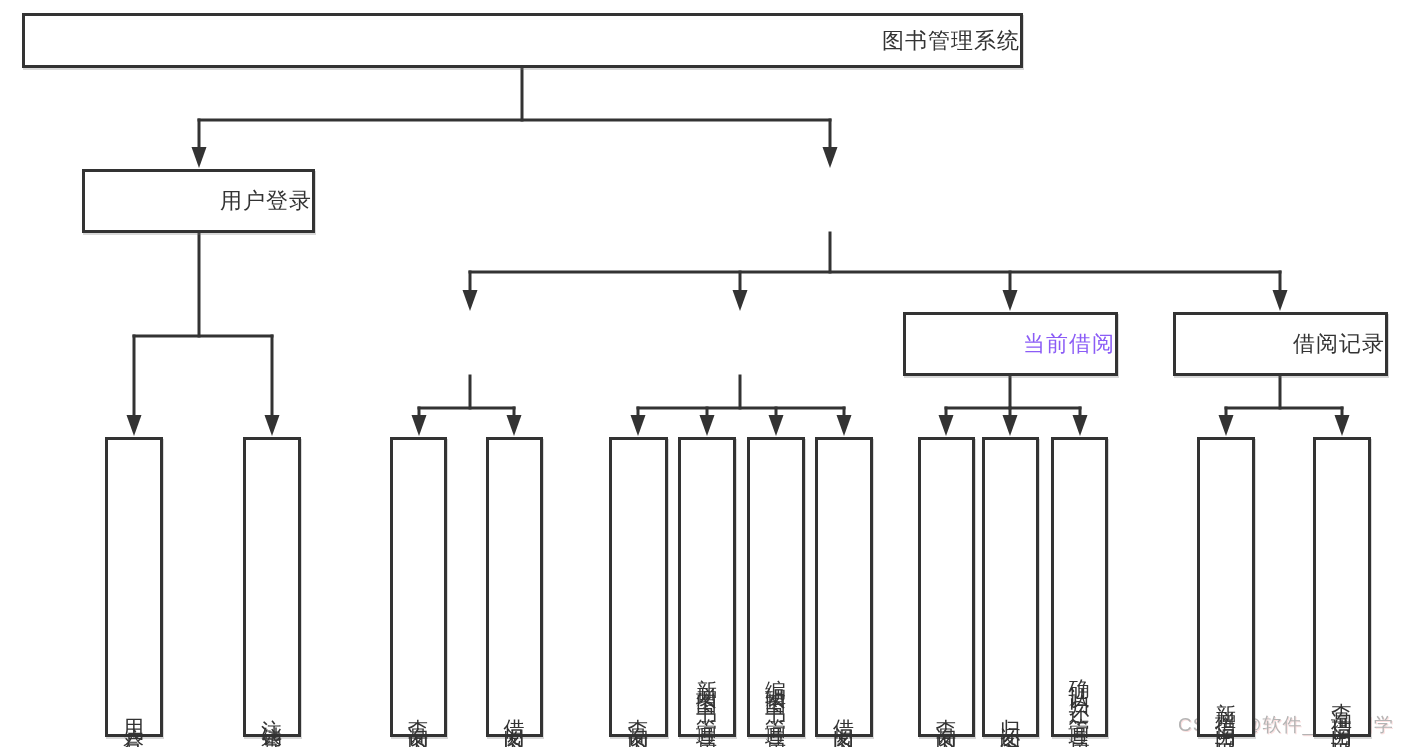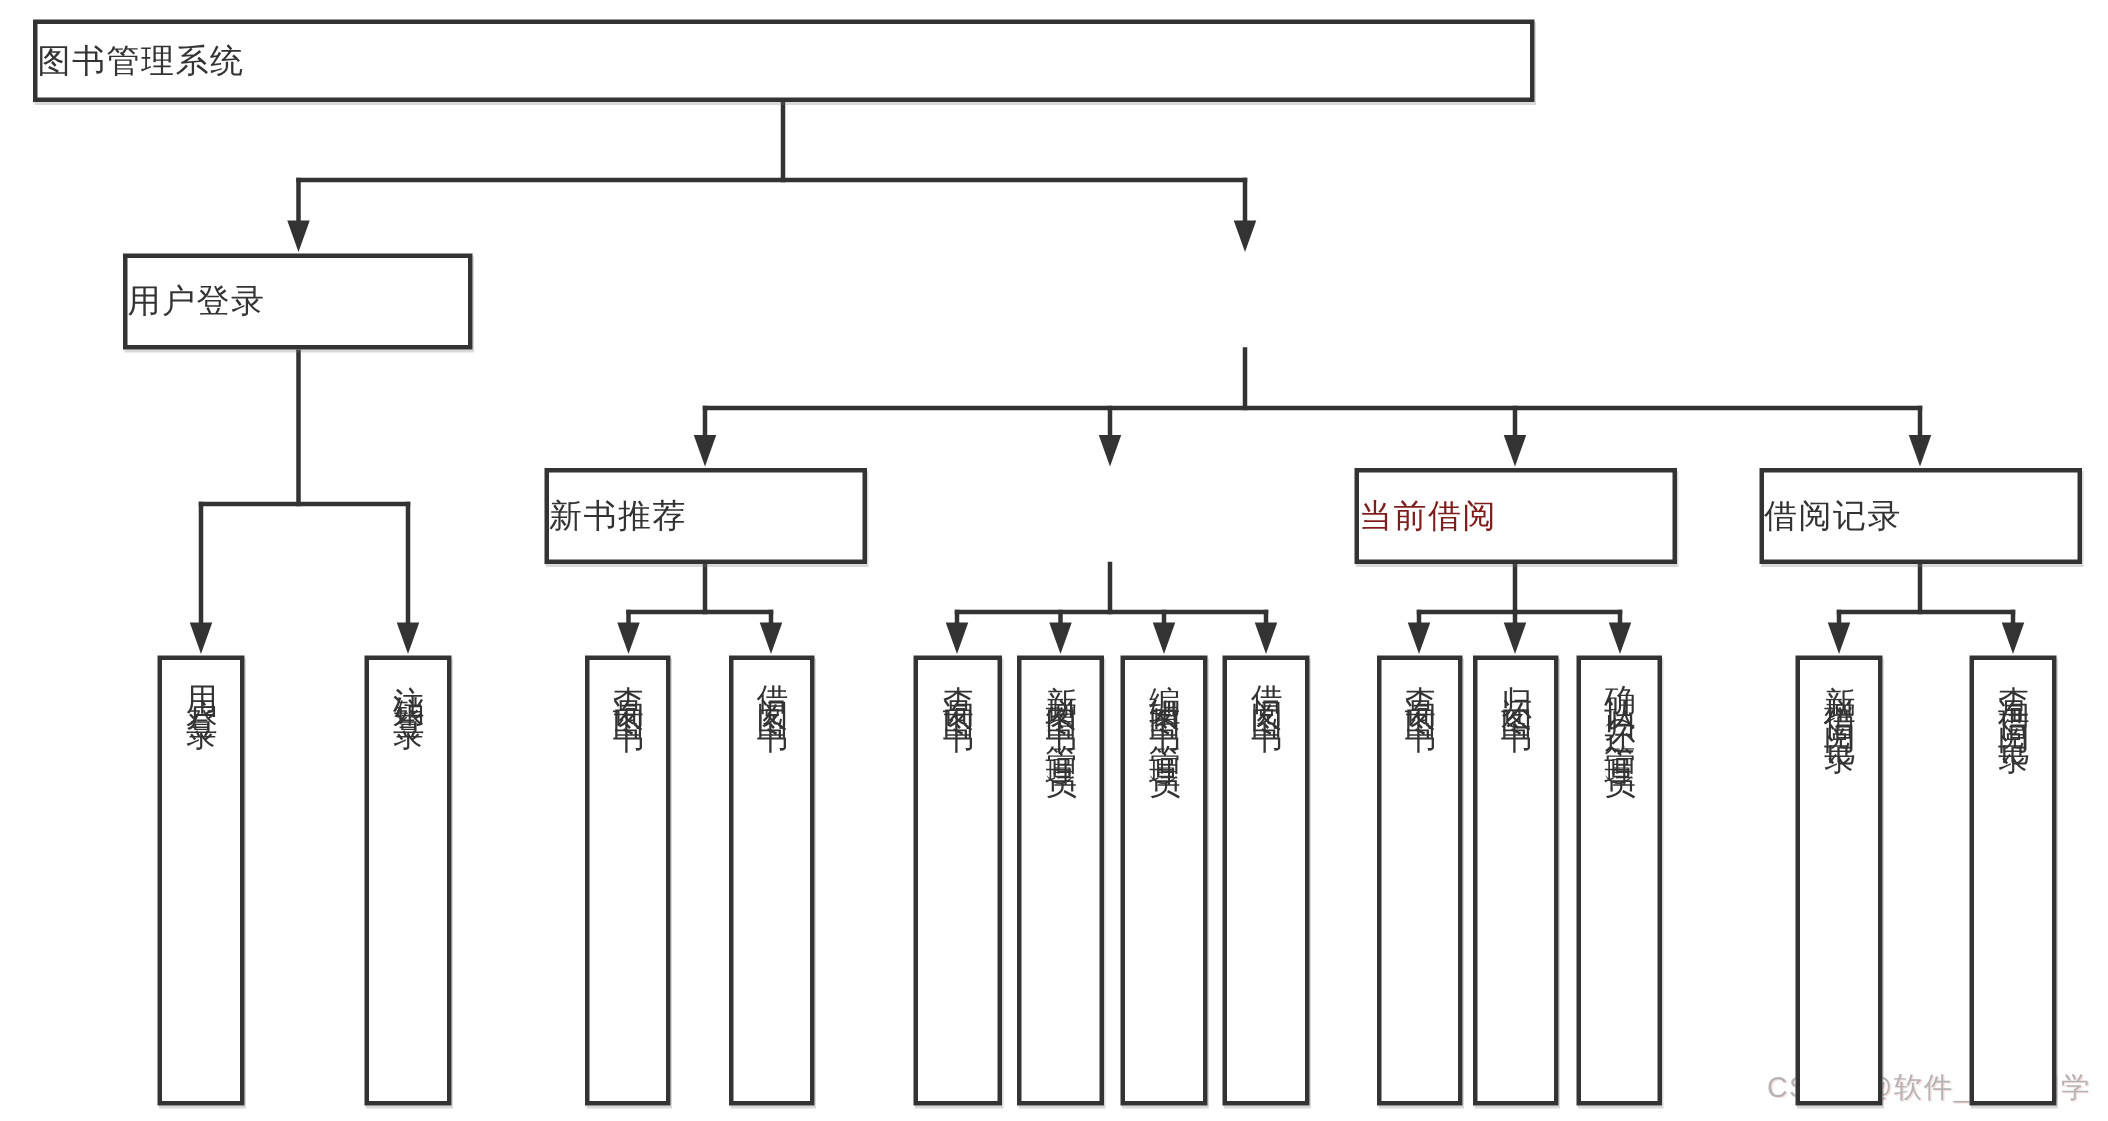--- a/index.html
+++ b/index.html
@@ -22,21 +22,21 @@
     pointer-events: none;
   }
   .node {
     position: absolute;
     box-sizing: border-box;
     border: 3px solid #22c55e;
     background: #ffffff;
     color: #333333;
     display: flex;
     align-items: center;
-    justify-content: flex-start;
+    justify-content: flex-end;
     font-size: 22px;
     letter-spacing: 1px;
     box-shadow: 1px 2px 0 rgba(120,120,120,0.28);
   }
   .node.vertical {
     writing-mode: vertical-lr;
     text-orientation: mixed;
     font-size: 21px;
     letter-spacing: 8px;
     line-height: 1;
@@ -115,24 +115,21 @@
       <polygon points="1334.5,415 1349.5,415 1342,436" fill="#333333"></polygon>
     </svg>
 
   <div id="watermark" style="color: rgb(180, 180, 180);">CSDN @软件_小贺同学</div>
 <div class="node" style="left: 22px; top: 13px; width: 1001px; height: 55px; border-color: rgb(51, 51, 51); background: rgb(255, 255, 255); color: rgb(51, 51, 51);">
       <span class="label">图书管理系统</span>
     </div>
     <div class="node" style="left: 82px; top: 169px; width: 233px; height: 64px; border-color: rgb(51, 51, 51); background: rgb(255, 255, 255); color: rgb(51, 51, 51);">
       <span class="label">用户登录</span>
     </div>
-    <div class="node" style="left: 363px; top: 312px; width: 215px; height: 64px; border-color: rgb(51, 51, 51); background: rgb(255, 255, 255); color: rgb(51, 51, 51);">
-      <span class="label">新书推荐</span>
-    </div>
-    <div class="node" style="left: 903px; top: 312px; width: 215px; height: 64px; border-color: rgb(51, 51, 51); background: rgb(255, 255, 255); color: #7f1d1d;">
+    <div class="node" style="left: 903px; top: 312px; width: 215px; height: 64px; border-color: rgb(51, 51, 51); background: rgb(255, 255, 255); color: #8b5cf6;">
       <span class="label">当前借阅</span>
     </div>
     <div class="node" style="left: 1173px; top: 312px; width: 215px; height: 64px; border-color: rgb(51, 51, 51); background: rgb(255, 255, 255); color: rgb(51, 51, 51);">
       <span class="label">借阅记录</span>
     </div>
     <div class="node vertical" style="left: 105px; top: 437px; width: 58px; height: 300px; border-color: rgb(51, 51, 51); background: rgb(255, 255, 255); color: rgb(51, 51, 51);">
       <span class="label">用户登录</span>
     </div>
     <div class="node vertical" style="left: 243px; top: 437px; width: 58px; height: 300px; border-color: rgb(51, 51, 51); background: rgb(255, 255, 255); color: rgb(51, 51, 51);">
       <span class="label">注销登录</span>

